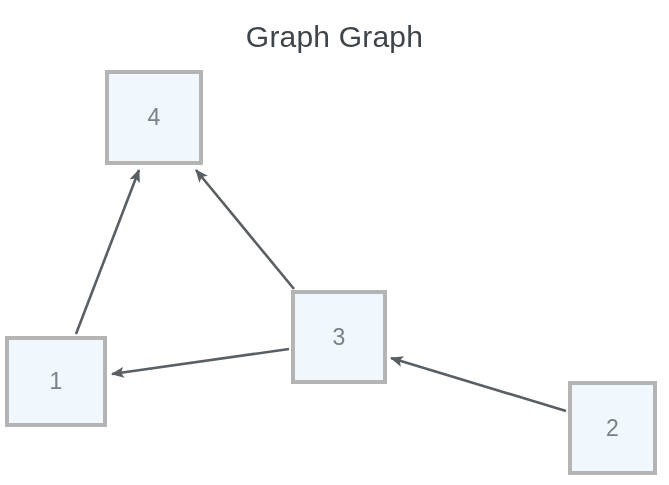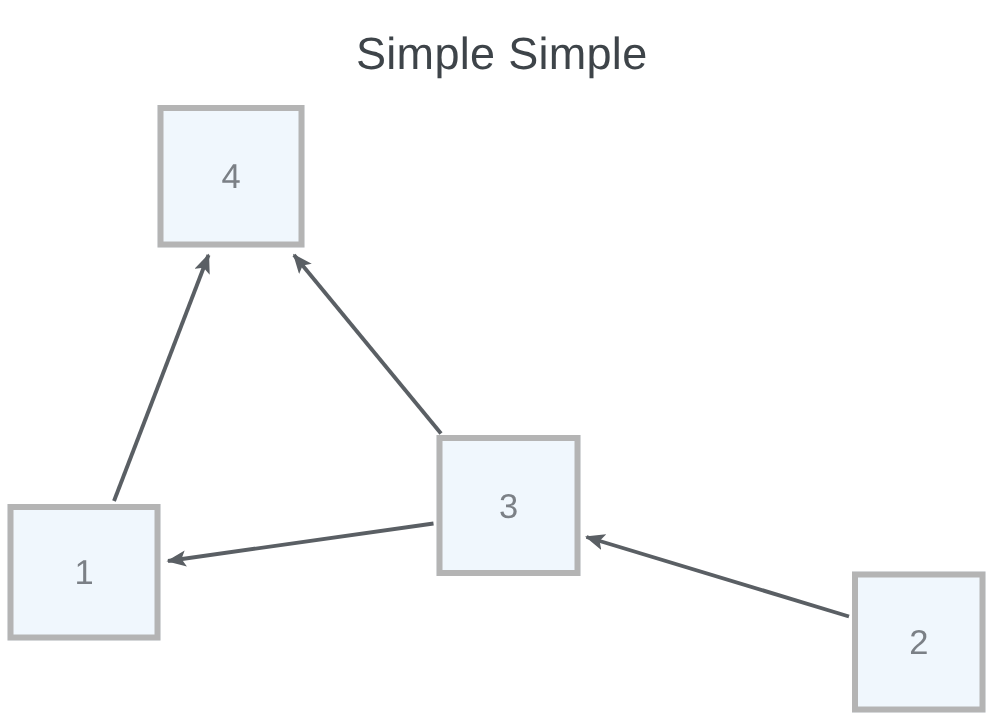--- a/index.html
+++ b/index.html
@@ -68,21 +68,21 @@
       </marker>
     </defs>
     <g id="edges-group">
         <line x1="76" y1="334" x2="139" y2="170" stroke="#5a5f64" stroke-width="2.6" stroke-linecap="butt" marker-end="url(#arrowhead)"></line>
         <line x1="294" y1="289" x2="196" y2="170" stroke="#5a5f64" stroke-width="2.6" stroke-linecap="butt" marker-end="url(#arrowhead)"></line>
         <line x1="289" y1="349" x2="112" y2="374" stroke="#5a5f64" stroke-width="2.6" stroke-linecap="butt" marker-end="url(#arrowhead)"></line>
         <line x1="566" y1="411" x2="391" y2="358" stroke="#5a5f64" stroke-width="2.6" stroke-linecap="butt" marker-end="url(#arrowhead)"></line>
       </g>
   </svg>
 
-  <div class="graph-title" style="color: rgb(62, 68, 73);">Simple Simple</div>
+  <div class="graph-title" style="color: rgb(62, 68, 73);">Graph Graph</div>
 
   <div id="nodes-group">
       <div class="node" style="left: 105px; top: 70px; width: 98px; height: 95px; background: rgb(240, 247, 253); border-color: rgb(180, 180, 180);">
         <span class="node-label" style="color: rgb(123, 128, 134);">4</span>
       </div>
       <div class="node" style="left: 5px; top: 336px; width: 102px; height: 91px; background: rgb(240, 247, 253); border-color: rgb(180, 180, 180);">
         <span class="node-label" style="color: rgb(123, 128, 134);">1</span>
       </div>
       <div class="node" style="left: 291px; top: 290px; width: 96px; height: 94px; background: rgb(240, 247, 253); border-color: rgb(180, 180, 180);">
         <span class="node-label" style="color: rgb(123, 128, 134);">3</span>

